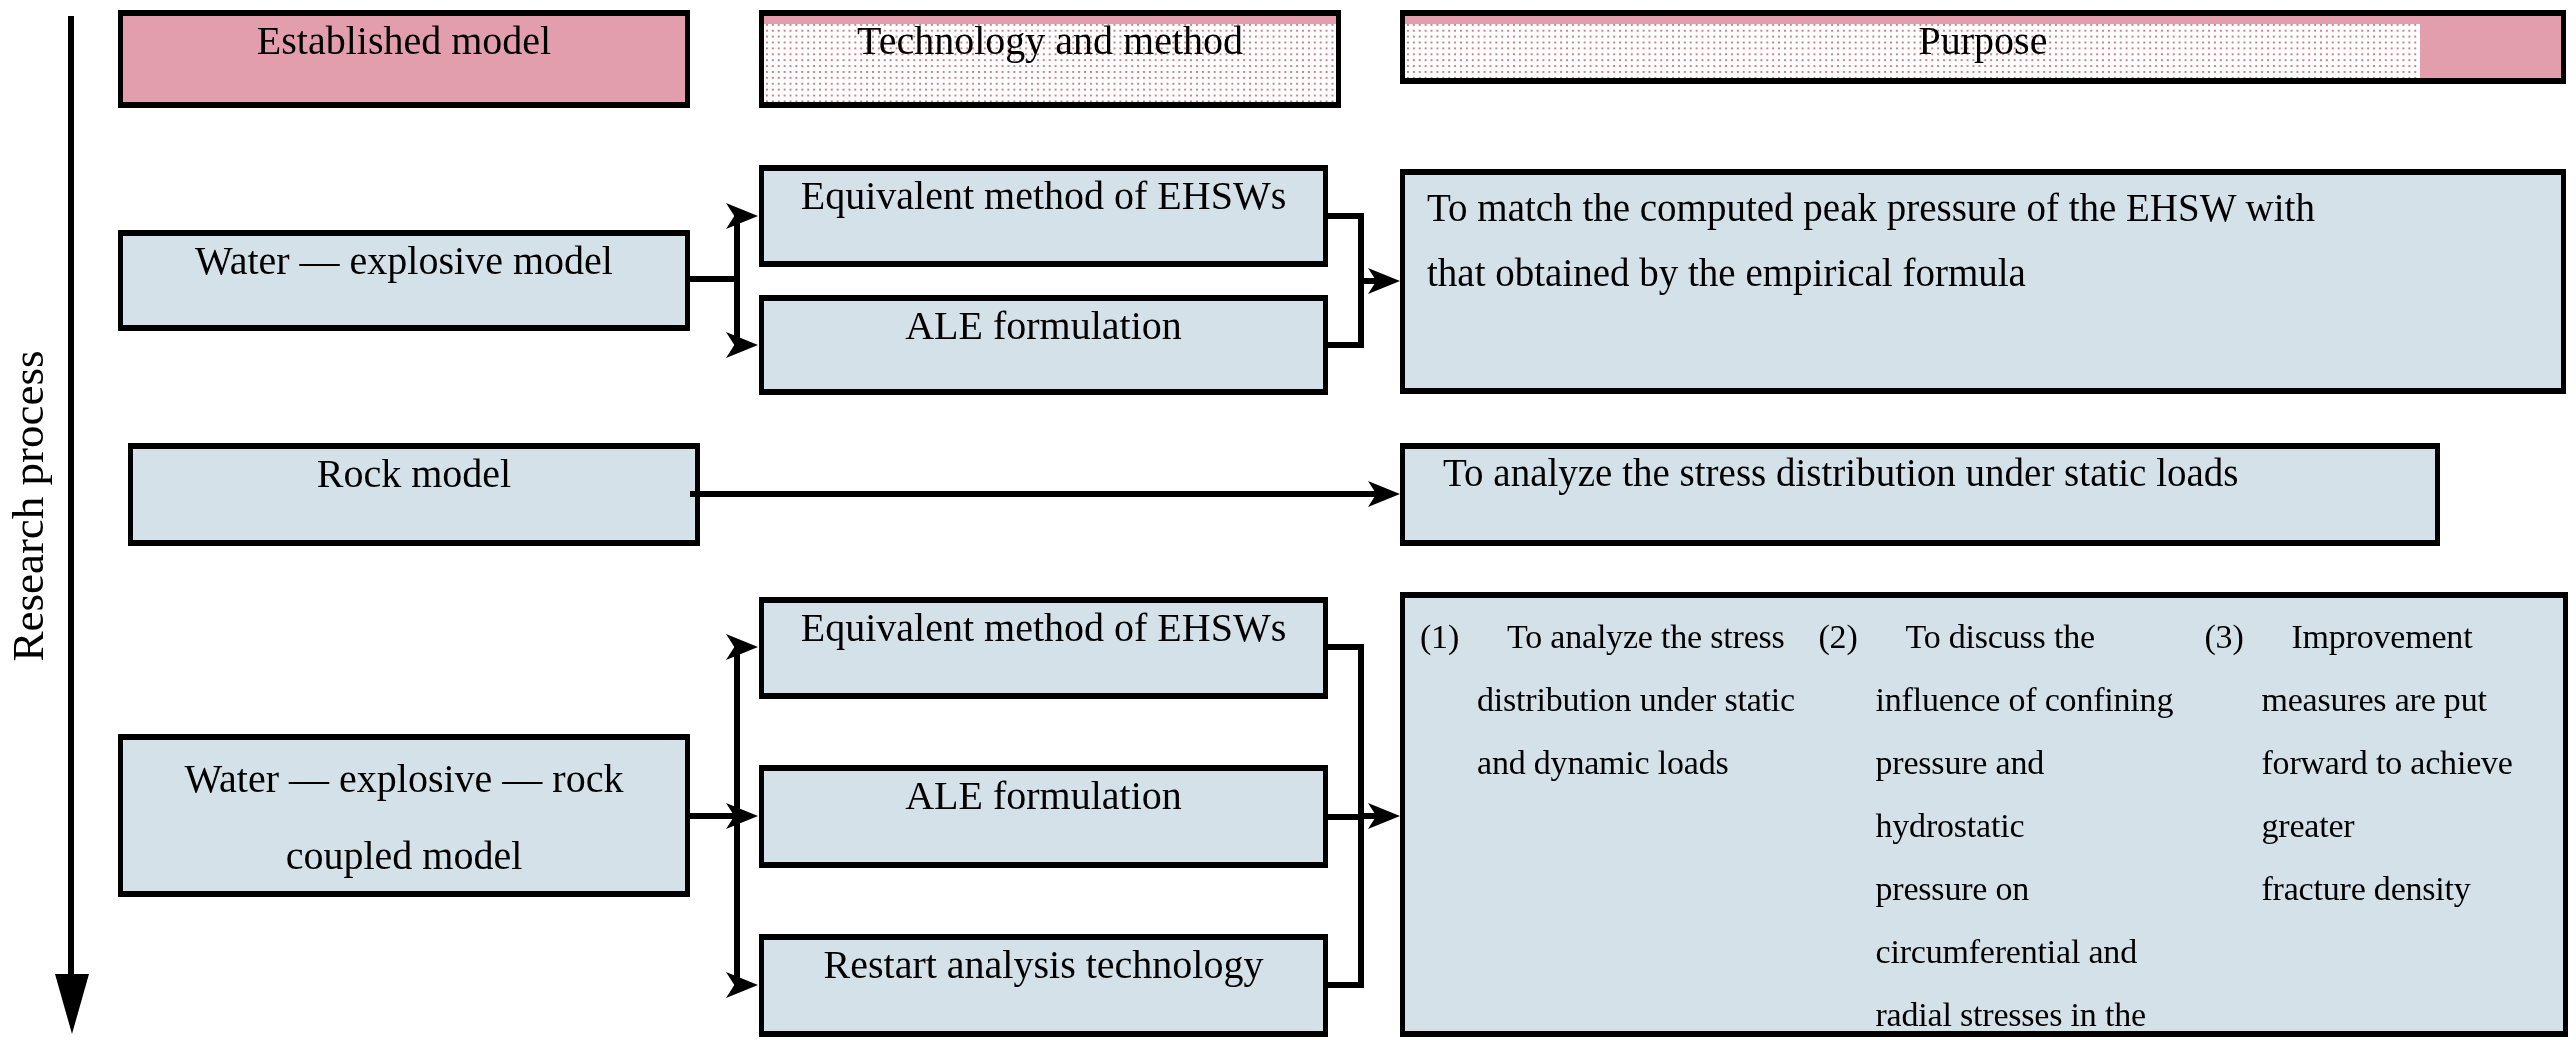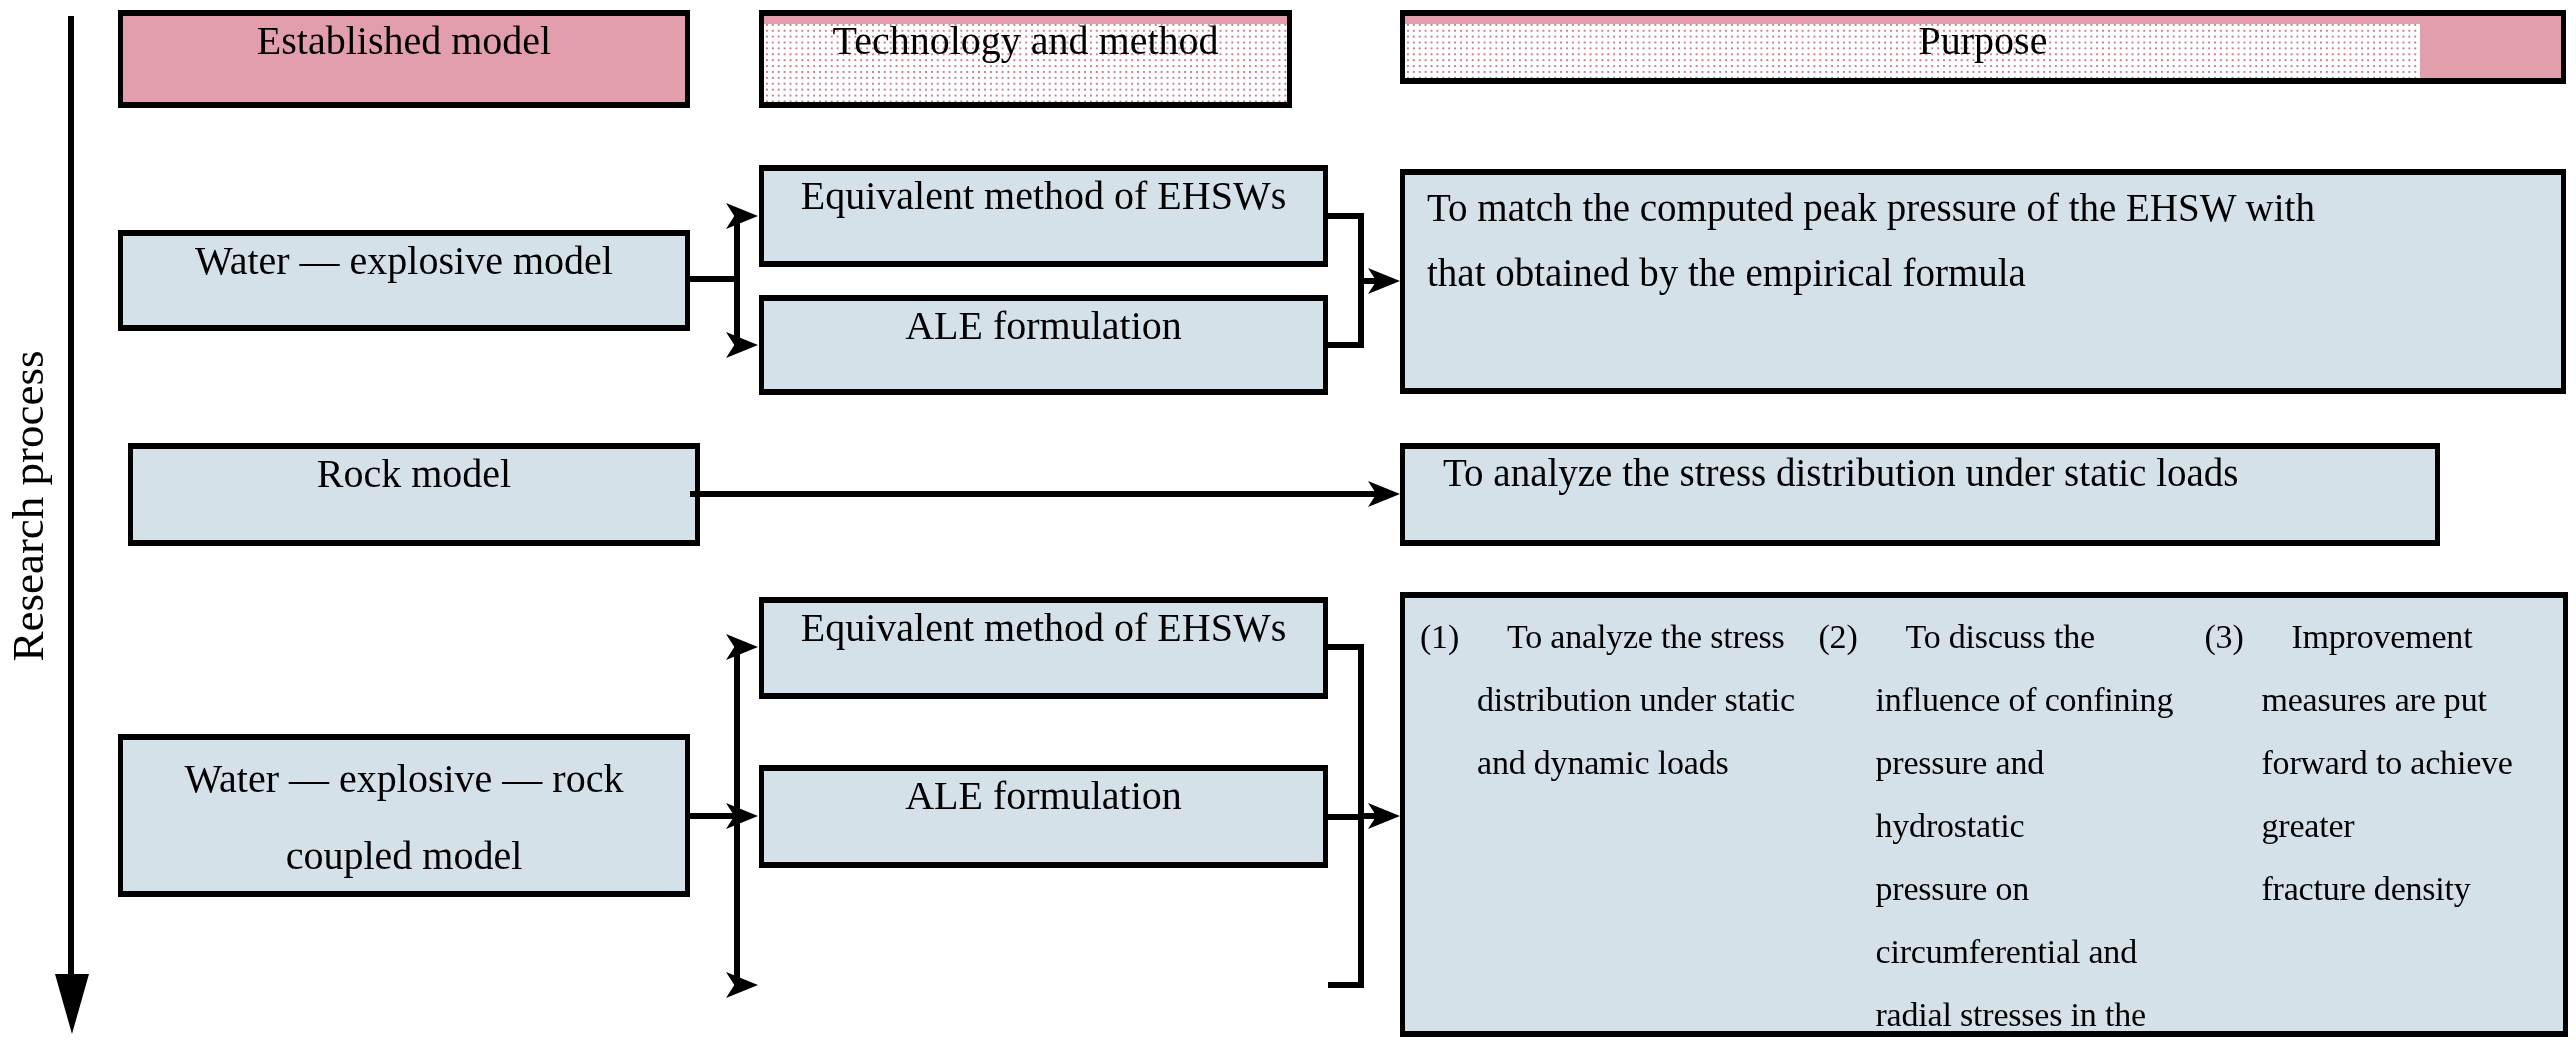--- a/index.html
+++ b/index.html
@@ -83,21 +83,21 @@
 
 <div id="canvas">
 
   <div class="axis-label">Research process</div>
   <div class="axis-line"></div>
   <div class="axis-head"></div>
 
   <div class="box header solid" style="left:118px;top:10.3px;width:572px;height:98px">
     <span>Established model</span>
   </div>
-  <div class="box header dotted" style="left:759px;top:10.3px;width:533px;height:98px">
+  <div class="box header dotted" style="left:759px;top:10.3px;width:582px;height:98px">
     <span>Technology and method</span>
   </div>
   <div class="box header dotted" style="left:1400px;top:10.3px;width:1166px;height:74px">
     <div class="accent-strip"></div>
     <span style="position:relative">Purpose</span>
   </div>
 
   <div class="box" style="left:118px;top:230px;width:572px;height:101px">
     <span>Water — explosive model</span>
   </div>
@@ -113,20 +113,23 @@
   </div>
   <div class="box" style="left:759px;top:295px;width:569px;height:100px">
     <span>ALE formulation</span>
   </div>
 
   <div class="box" style="left:759px;top:597px;width:569px;height:102px">
     <span>Equivalent method of EHSWs</span>
   </div>
   <div class="box" style="left:759px;top:765px;width:569px;height:103px">
     <span>ALE formulation</span>
+  </div>
+  <div class="box" style="left:759px;top:934px;width:569px;height:103px">
+    <span>Restart analysis technology</span>
   </div>
 
   <div class="box pbox p1" style="left:1400px;top:169px;width:1166px;height:225px">
     <span class="ptext">To match the computed peak pressure of the EHSW with
 that obtained by the empirical formula</span>
   </div>
   <div class="box pbox p2" style="left:1400px;top:443px;width:1040px;height:103px">
     <span>To analyze the stress distribution under static loads</span>
   </div>
   <div class="box pbox p3" style="left:1400px;top:592px;width:1168px;height:445px">

